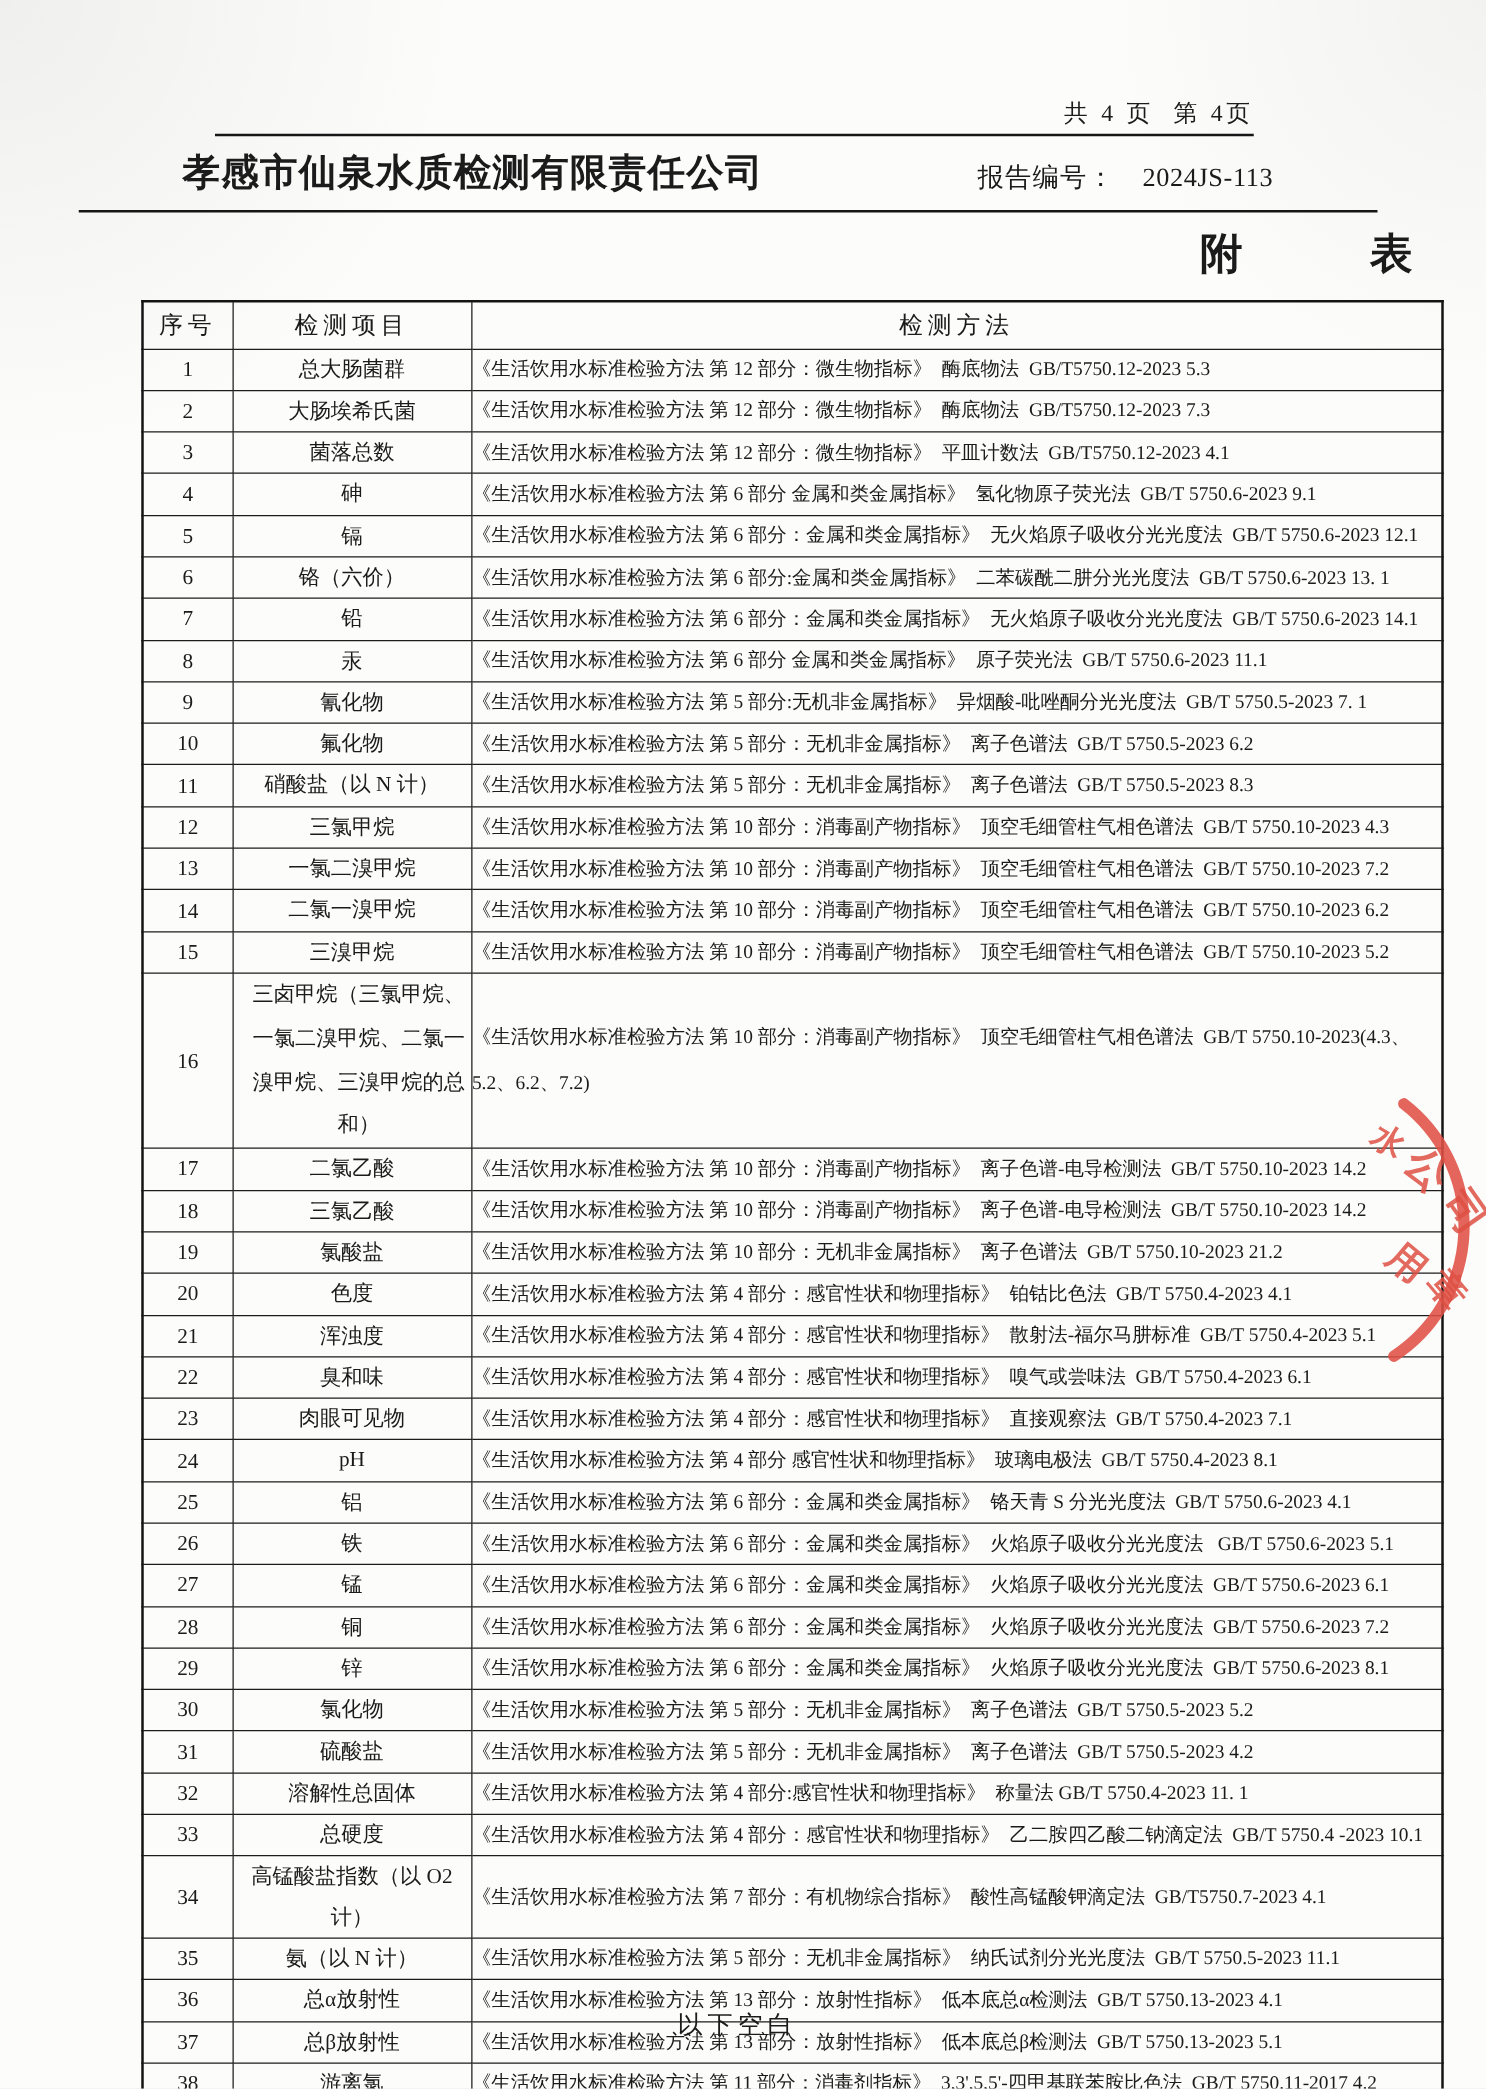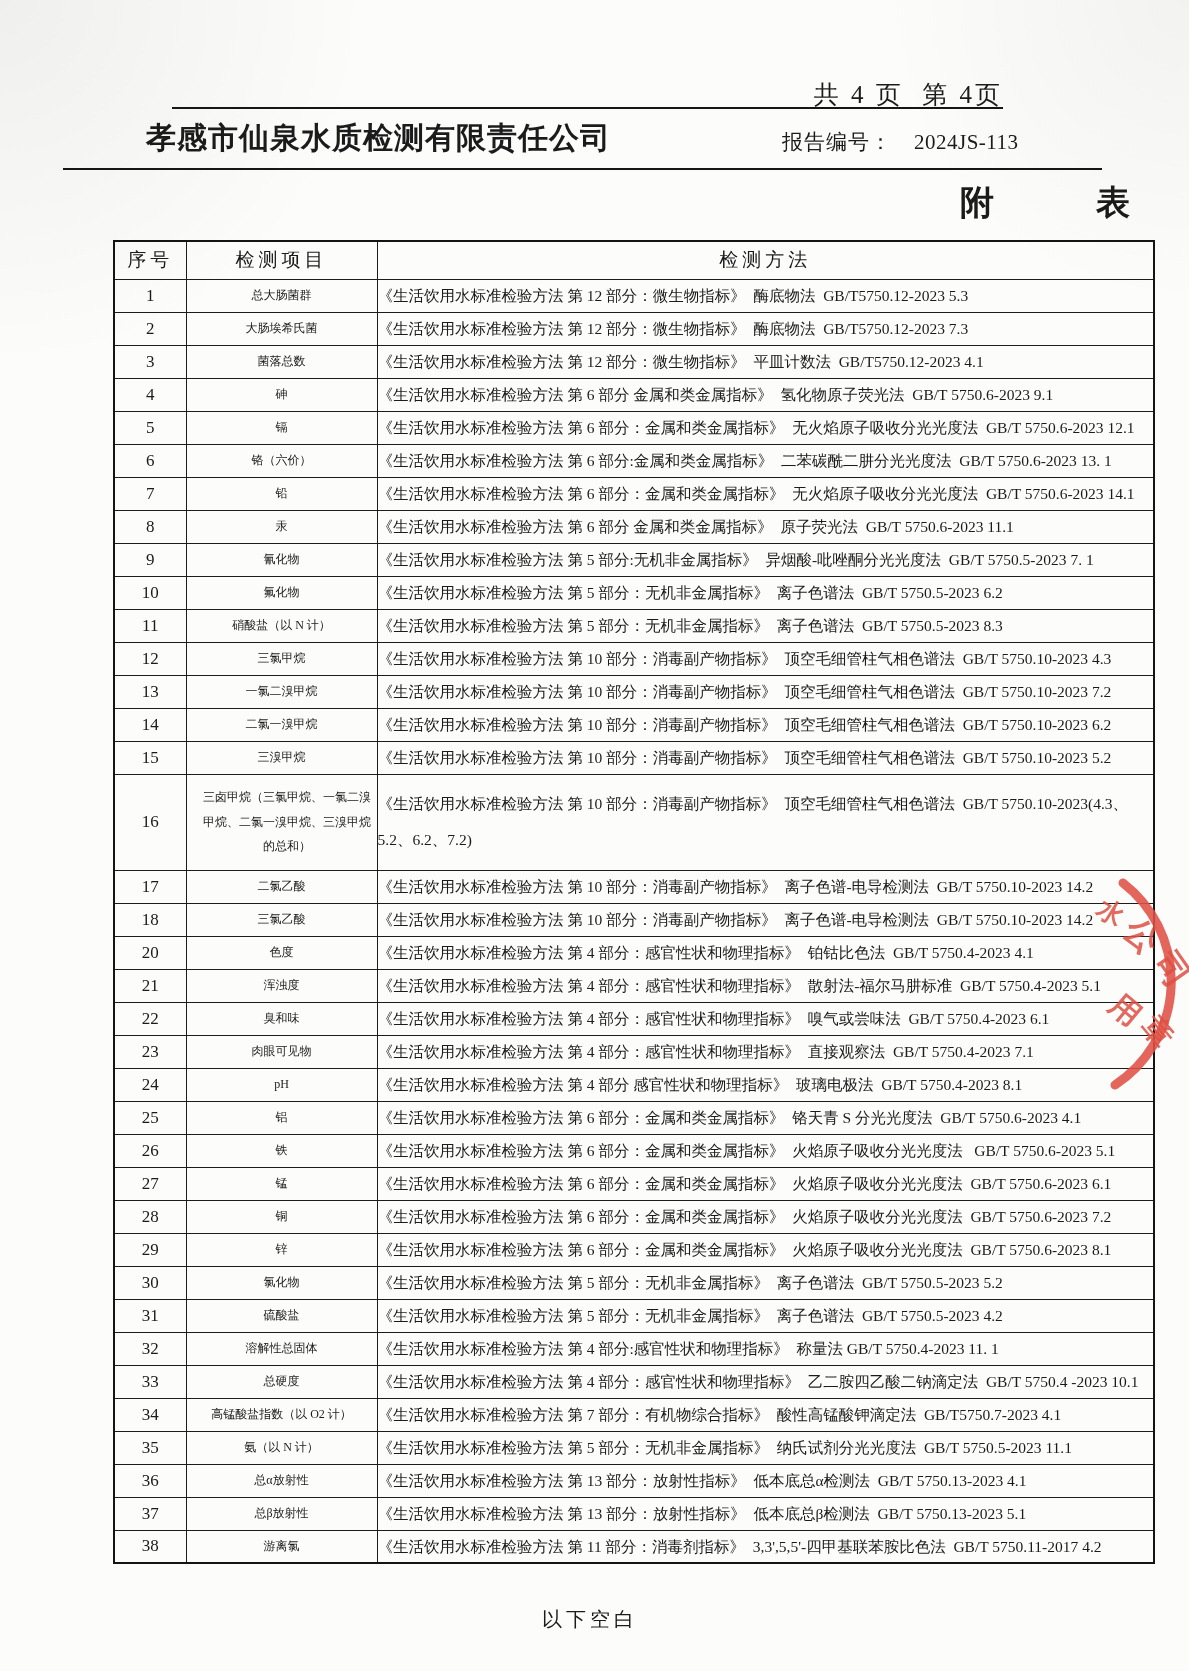--- a/index.html
+++ b/index.html
@@ -10,21 +10,21 @@
     background:
       radial-gradient(circle at 0% 0%, rgba(0,0,0,0.05), rgba(0,0,0,0) 18%),
       radial-gradient(circle at 100% 0%, rgba(0,0,0,0.04), rgba(0,0,0,0) 15%),
       #fcfcfb;
     overflow:hidden;
     font-family:"Liberation Serif","DejaVu Serif",serif;
     color:#1b1b1b;
   }
   .page-indicator{
     position:absolute; top:78px; right:186px;
-    font-size:25px; letter-spacing:3px; white-space:pre;
+    font-size:19px; letter-spacing:3px; white-space:pre;
   }
   .rule-1{
     position:absolute; top:107px; left:172px; width:831px;
     border-top:2.5px solid #161616;
   }
   .company{
     position:absolute; top:118px; left:146px;
     font-family:"Liberation Sans","DejaVu Sans",sans-serif;
     font-weight:bold; font-size:30px; letter-spacing:1px;
   }
@@ -50,21 +50,21 @@
     border:1.6px solid #1c1c1c;
     padding:0; vertical-align:middle;
     font-weight:normal;
   }
   table.report{ border:2.2px solid #141414; }
   col.c-no{width:72px;} col.c-item{width:191px;} col.c-method{width:777px;}
   tr.hdr{ height:38px; }
   tr.hdr th{ font-size:19px; letter-spacing:4px; text-align:center; }
   tr.row{ height:33px; }
   td.no{ text-align:center; font-size:17px; }
-  td.item{ text-align:center; font-size:12px; line-height:1.9; padding:0 10px;}
+  td.item{ text-align:center; font-size:17px; line-height:1.9; padding:0 10px;}
   td.method{
     text-align:left; font-size:15.5px; padding-left:16px; padding-right:8px;
     white-space:pre-wrap; line-height:1.5;
   }
   tr.tall{ height:96px; }
   tr.tall td.item{ line-height:2.05;padding-left:11px; }
   tr.tall td.method{ line-height:2.35; }
   .footer-note{
     position:absolute; top:1606px; left:0; width:1180px;
     text-align:center; font-size:20px; letter-spacing:4px;
@@ -192,20 +192,25 @@
       <td class="no">17</td>
       <td class="item">二氯乙酸</td>
       <td class="method">《生活饮用水标准检验方法 第 10 部分：消毒副产物指标》  离子色谱-电导检测法  GB/T 5750.10-2023 14.2</td>
     </tr>
         <tr class="row">
       <td class="no">18</td>
       <td class="item">三氯乙酸</td>
       <td class="method">《生活饮用水标准检验方法 第 10 部分：消毒副产物指标》  离子色谱-电导检测法  GB/T 5750.10-2023 14.2</td>
     </tr>
         <tr class="row">
+      <td class="no">19</td>
+      <td class="item">氯酸盐</td>
+      <td class="method">《生活饮用水标准检验方法 第 10 部分：无机非金属指标》  离子色谱法  GB/T 5750.10-2023 21.2</td>
+    </tr>
+        <tr class="row">
       <td class="no">20</td>
       <td class="item">色度</td>
       <td class="method">《生活饮用水标准检验方法 第 4 部分：感官性状和物理指标》  铂钴比色法  GB/T 5750.4-2023 4.1</td>
     </tr>
         <tr class="row">
       <td class="no">21</td>
       <td class="item">浑浊度</td>
       <td class="method">《生活饮用水标准检验方法 第 4 部分：感官性状和物理指标》  散射法-福尔马肼标准  GB/T 5750.4-2023 5.1</td>
     </tr>
         <tr class="row">

